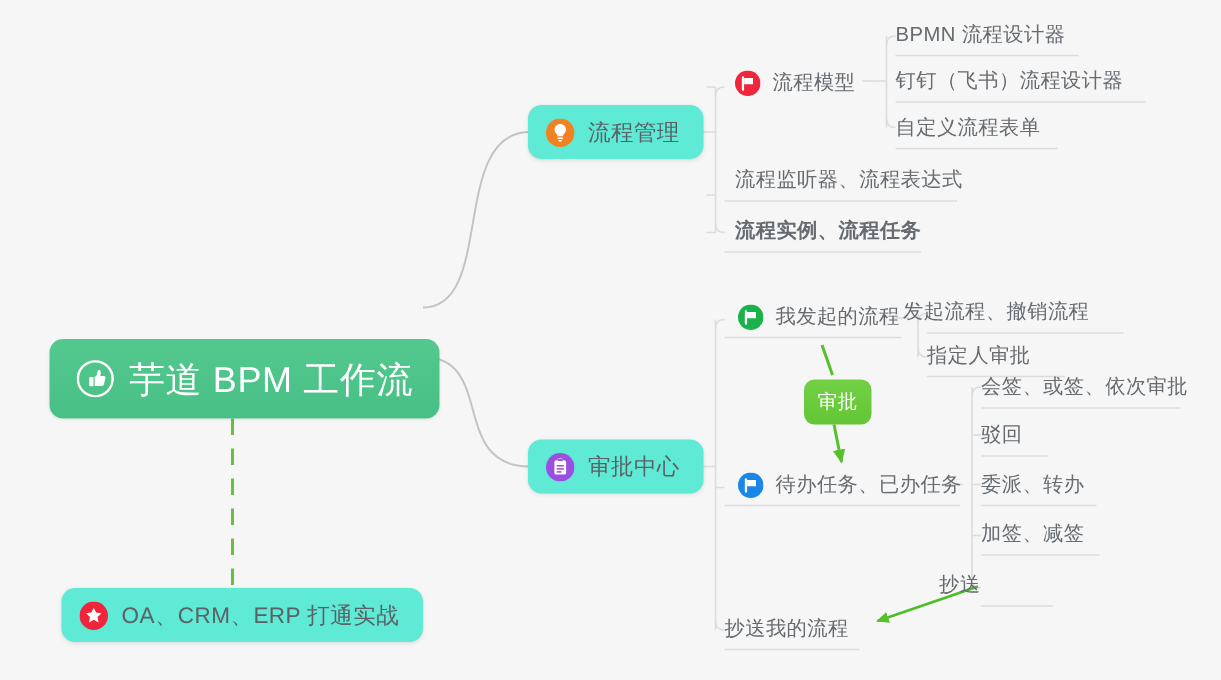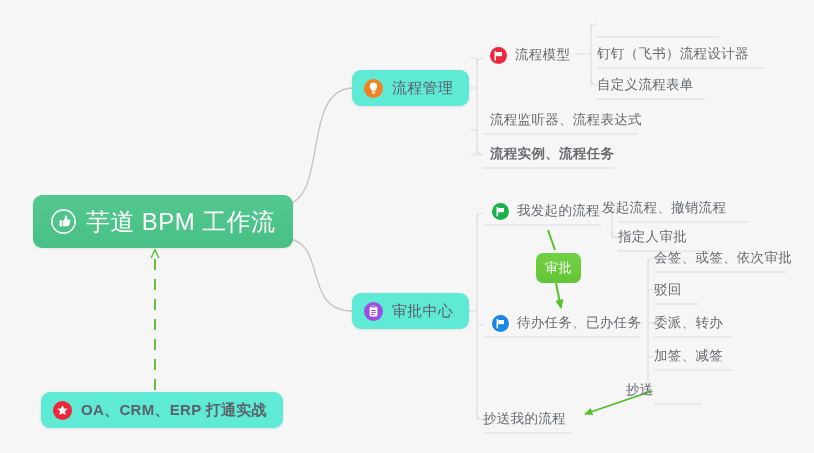--- a/index.html
+++ b/index.html
@@ -43,20 +43,21 @@
   .root-node {
     background: #4ec58c;
     background: linear-gradient(180deg,#53c98f 0%,#48bf84 100%);
     border-radius: 9px;
     padding: 0 18px;
     height: 53px;
     color: #ffffff;
     font-size: 24px;
     letter-spacing: 0.4px;
     box-shadow: 0 1px 2px rgba(0,0,0,0.07);
+    margin-top: 31px;
   }
   .root-node .label { margin-left: 10px; }
 
   
   .card-node {
     background: #5eead4;
     border-radius: 9px;
     height: 36px;
     padding: 0 16px 0 12px;
     font-size: 15px;
@@ -223,20 +224,23 @@
     <span class="ic">
       <svg width="17" height="17" viewBox="0 0 17 17">
         <circle cx="8.5" cy="8.5" r="8.5" fill="#f0263c"></circle>
         <path d="M5.3 4.6 v8.2" stroke="#ffffff" stroke-width="1.5" stroke-linecap="round"></path>
         <path d="M6.1 5.0 h5.9 v4.2 H6.1 z" fill="#ffffff"></path>
       </svg>
     </span>
     <span class="label">流程模型</span>
   </div>
 
+  <div class="node leaf-node" style="left:597px; top:8px;">
+    <span class="label">BPMN 流程设计器</span>
+  </div>
   <div class="node leaf-node" style="left:597px; top:39px;">
     <span class="label">钉钉（飞书）流程设计器</span>
   </div>
   <div class="node leaf-node" style="left:597px; top:70px;">
     <span class="label">自定义流程表单</span>
   </div>
 
   <div class="node leaf-node" style="left:490px; top:105px;">
     <span class="label">流程监听器、流程表达式</span>
   </div>
@@ -290,21 +294,21 @@
   </div>
 
   <div class="node leaf-node" style="left:483px; top:404px;">
     <span class="label">抄送我的流程</span>
   </div>
 
   <div class="node badge-node" style="left:536px; top:253px;">
     <span class="label">审批</span>
   </div>
 
-  <div class="node card-node" style="left:41px; top:392px;font-weight:bold;">
+  <div class="node card-node" style="left:41px; top:392px;">
     <span class="ic">
       <svg width="19" height="19" viewBox="0 0 19 19">
         <circle cx="9.5" cy="9.5" r="9.5" fill="#f0253c"></circle>
         <path d="M9.5 4.1 l1.58 3.3 3.6 0.45 -2.65 2.5 0.66 3.58
                  -3.19 -1.75 -3.19 1.75 0.66 -3.58 -2.65 -2.5 3.6 -0.45 z" fill="#ffffff"></path>
       </svg>
     </span>
     <span class="label">OA、CRM、ERP 打通实战</span>
   </div>
 

